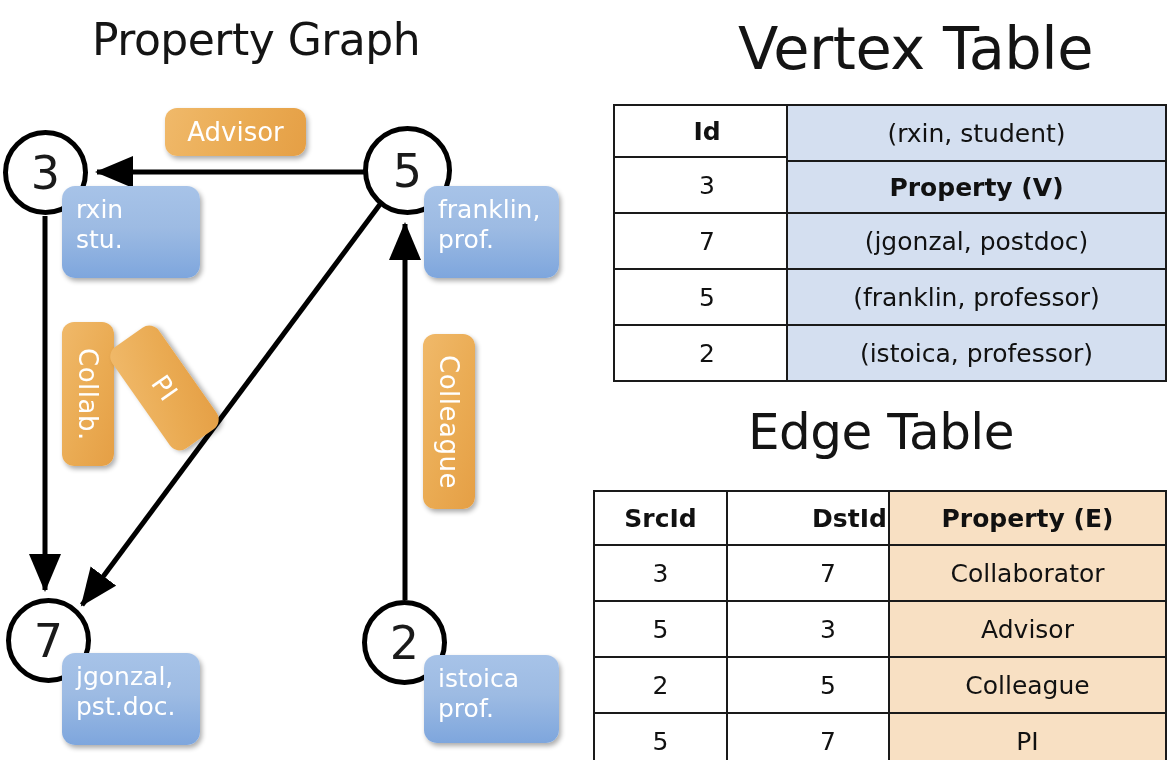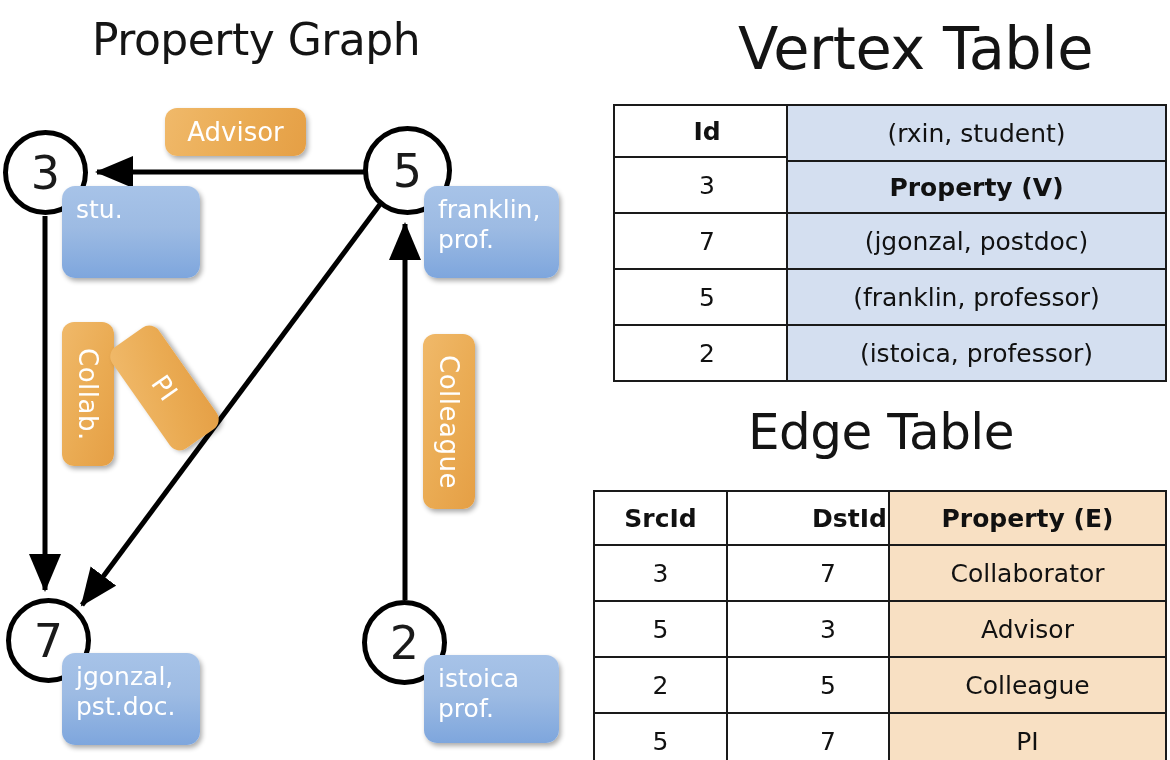--- a/index.html
+++ b/index.html
@@ -82,20 +82,21 @@
       <span>5</span>
     </div>
     <div class="node" style="left:6px;top:598px;width:85px;height:85px;">
       <span>7</span>
     </div>
     <div class="node" style="left:362px;top:600px;width:85px;height:85px;">
       <span>2</span>
     </div>
 
     <div class="prop" style="left:62px;top:186px;width:138px;height:92px;">
+      <span>rxin</span>
       <span>stu.</span>
     </div>
     <div class="prop" style="left:424px;top:186px;width:135px;height:92px;">
       <span>franklin,</span>
       <span>prof.</span>
     </div>
     <div class="prop" style="left:62px;top:653px;width:138px;height:92px;">
       <span>jgonzal,</span>
       <span>pst.doc.</span>
     </div>

